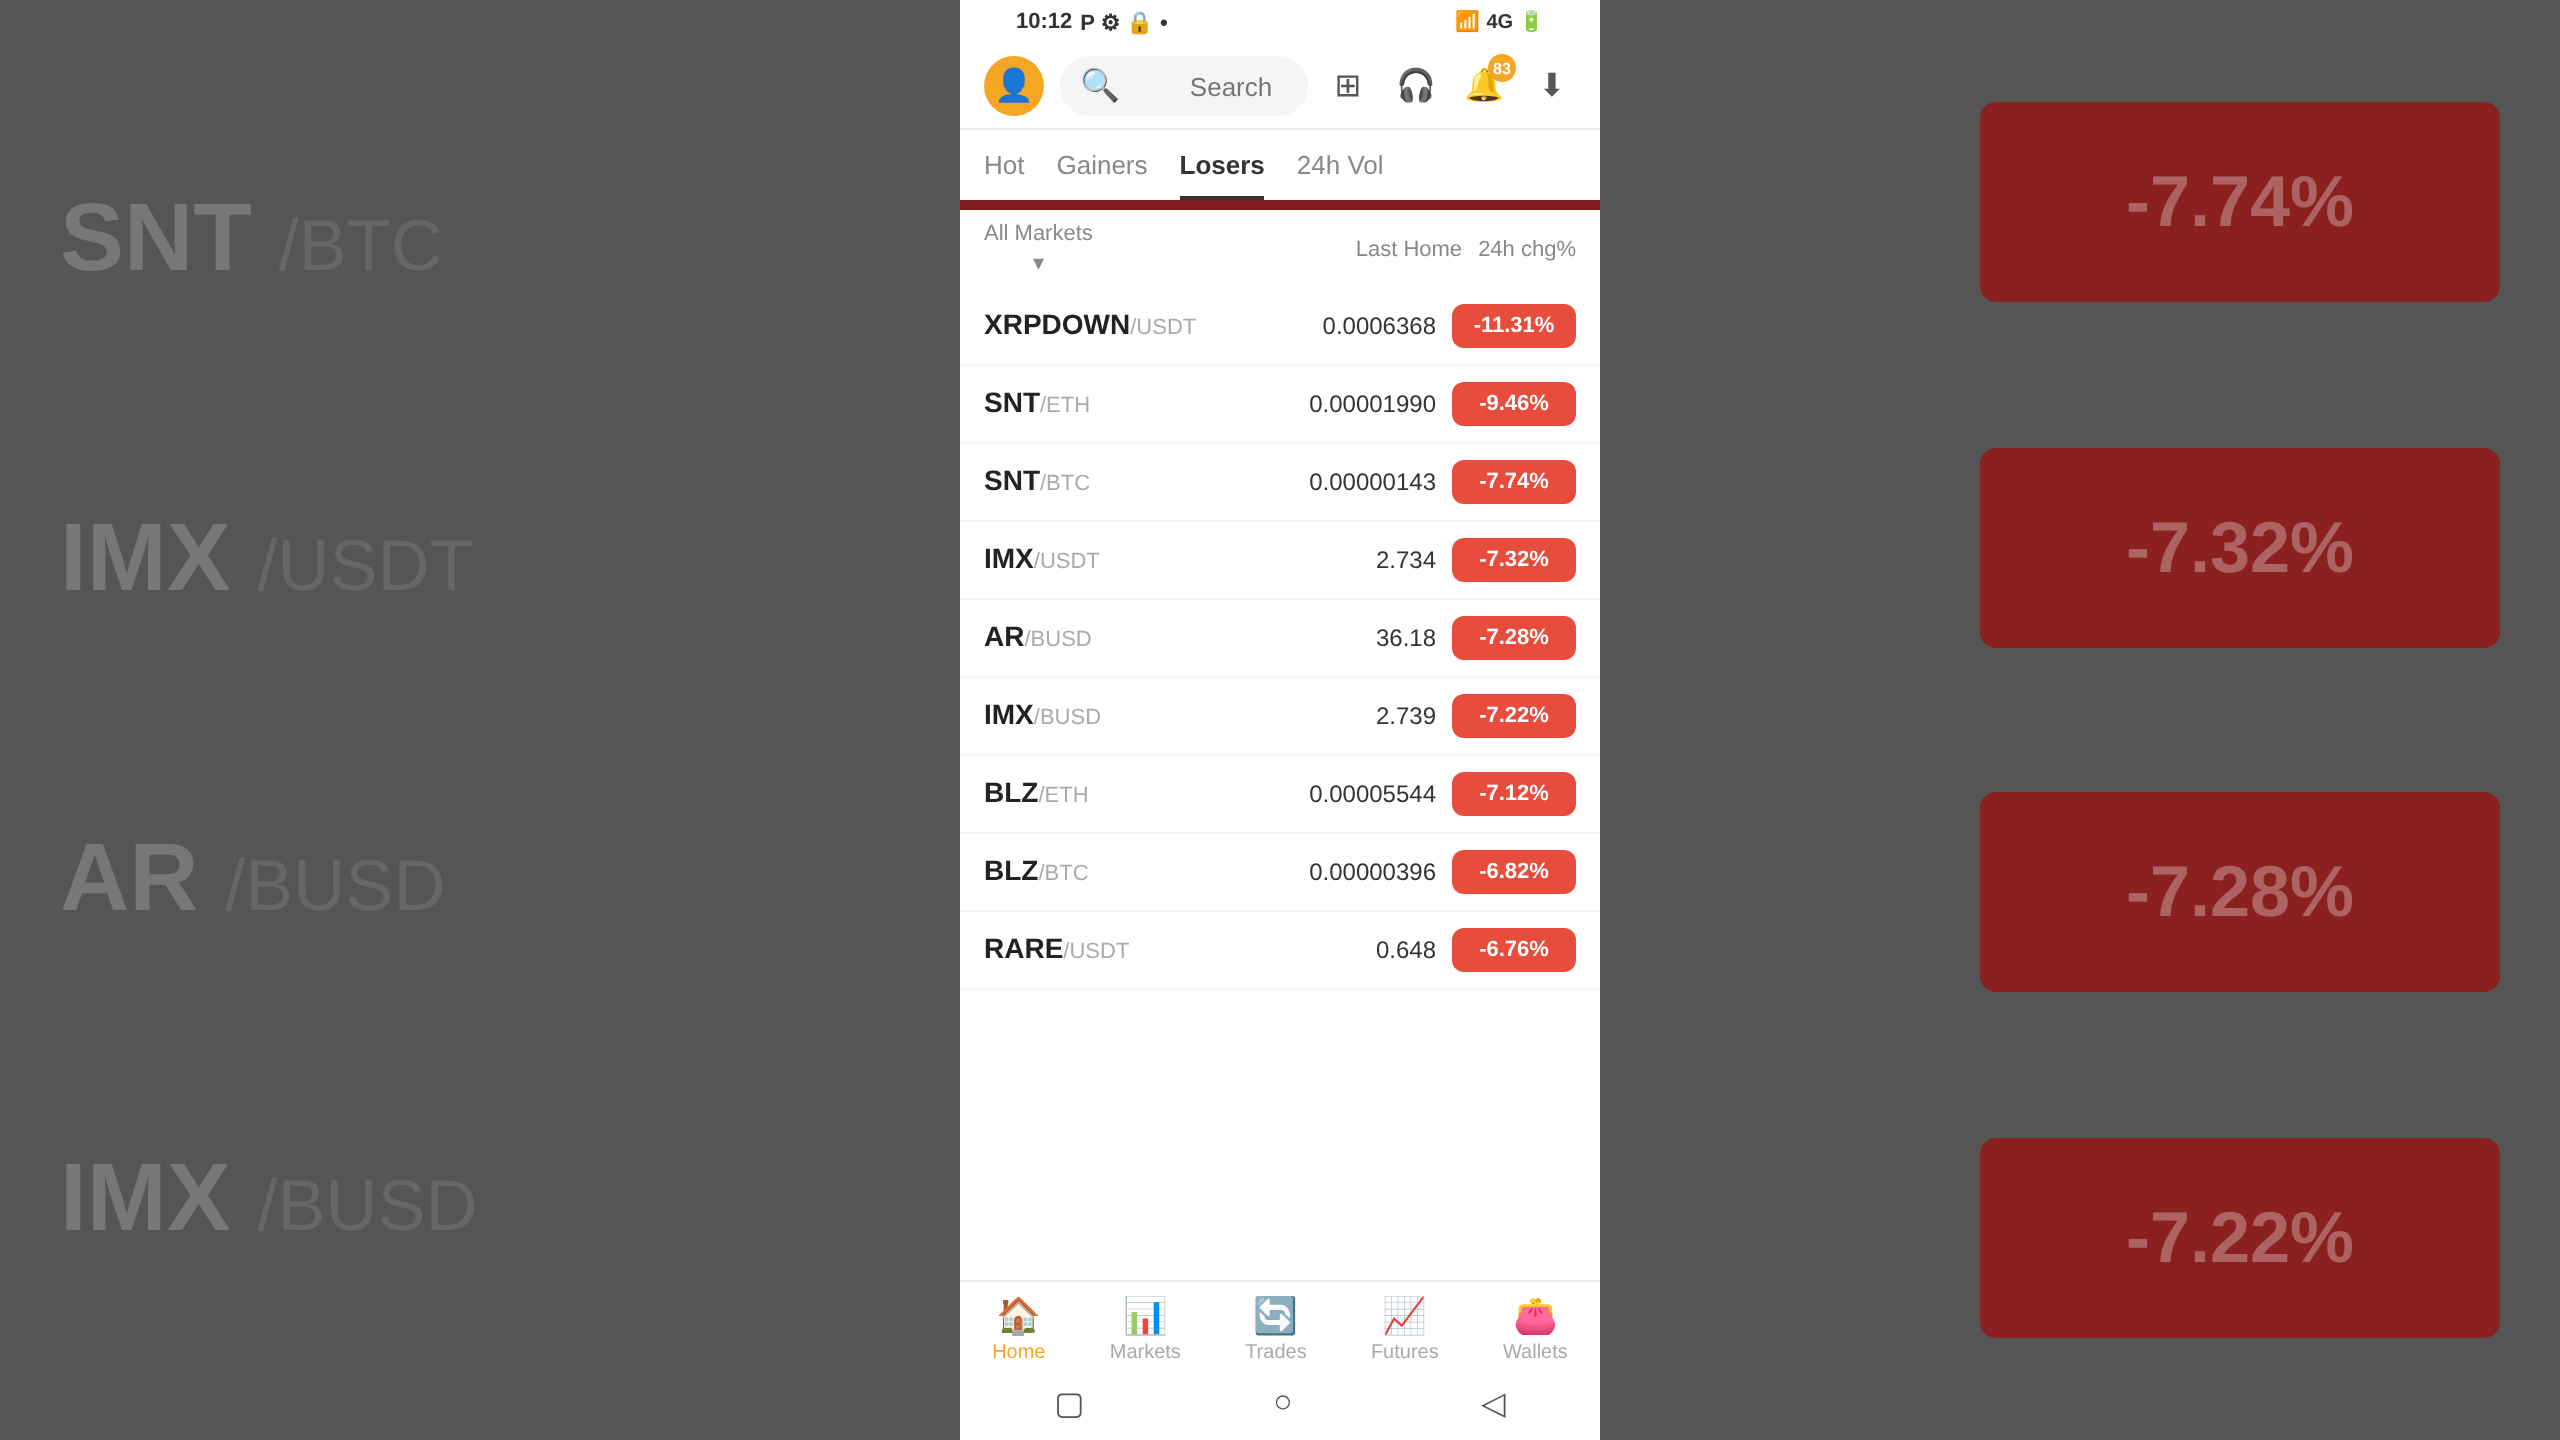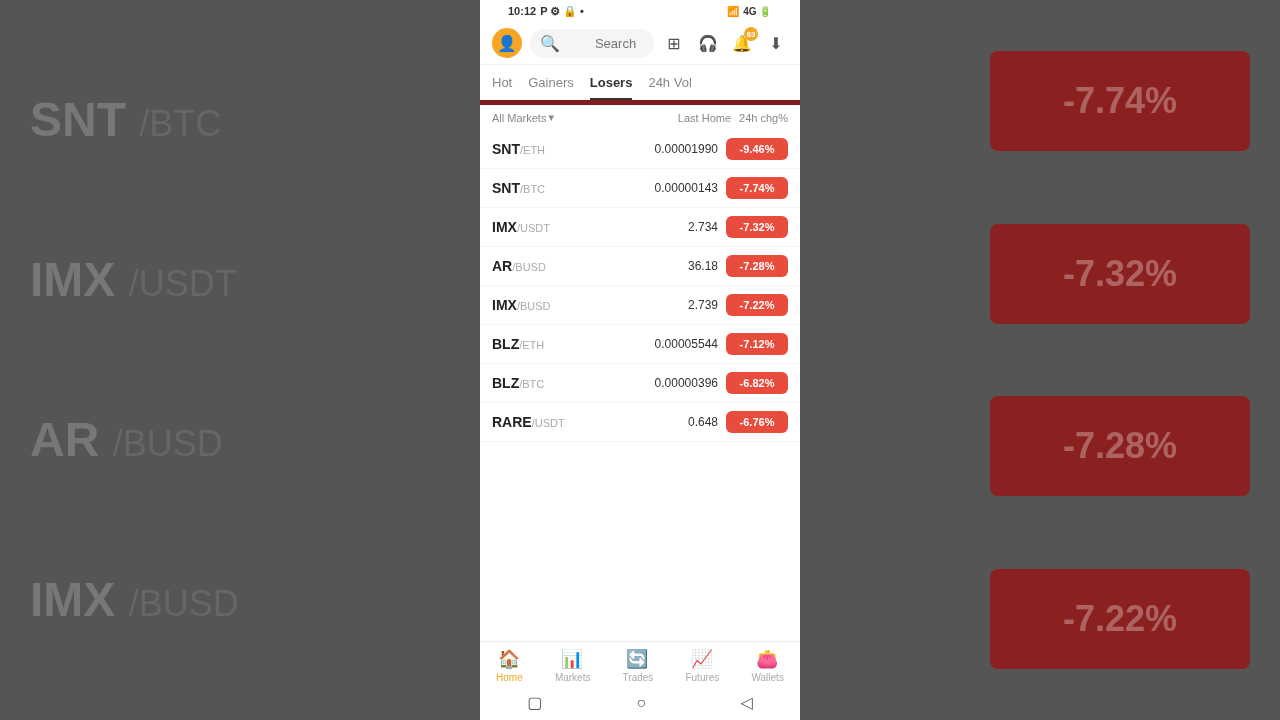--- a/index.html
+++ b/index.html
@@ -201,20 +201,21 @@
       padding: 6px 12px;
       background: #fff;
     }
 
     .all-markets {
       font-size: 11px;
       color: #888;
       display: flex;
       align-items: center;
       gap: 2px;
+      flex-direction: column;
     }
 
     .col-headers {
       display: flex;
       gap: 8px;
       font-size: 11px;
       color: #888;
     }
 
     
@@ -379,20 +380,27 @@
       <span>▾</span>
     </div>
     <div class="col-headers">
       <span>Last Home</span>
       <span>24h chg%</span>
     </div>
   </div>
 
   <div class="market-list">
 
+    <div class="market-row">
+      <div class="coin-name">
+        <span class="coin-symbol">XRPDOWN</span><span class="coin-pair">/USDT</span>
+      </div>
+      <div class="coin-price">0.0006368</div>
+      <div class="change-badge">-11.31%</div>
+    </div>
 
     <div class="market-row">
       <div class="coin-name">
         <span class="coin-symbol">SNT</span><span class="coin-pair">/ETH</span>
       </div>
       <div class="coin-price">0.00001990</div>
       <div class="change-badge">-9.46%</div>
     </div>
 
 

